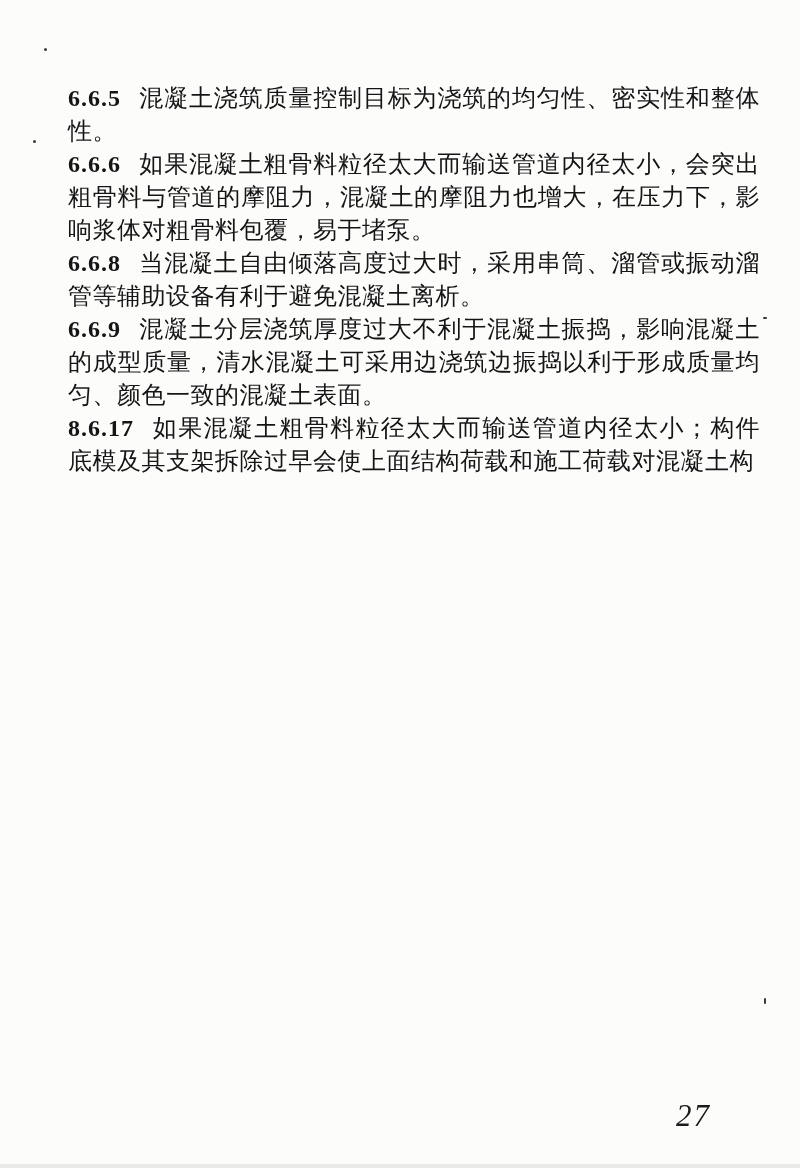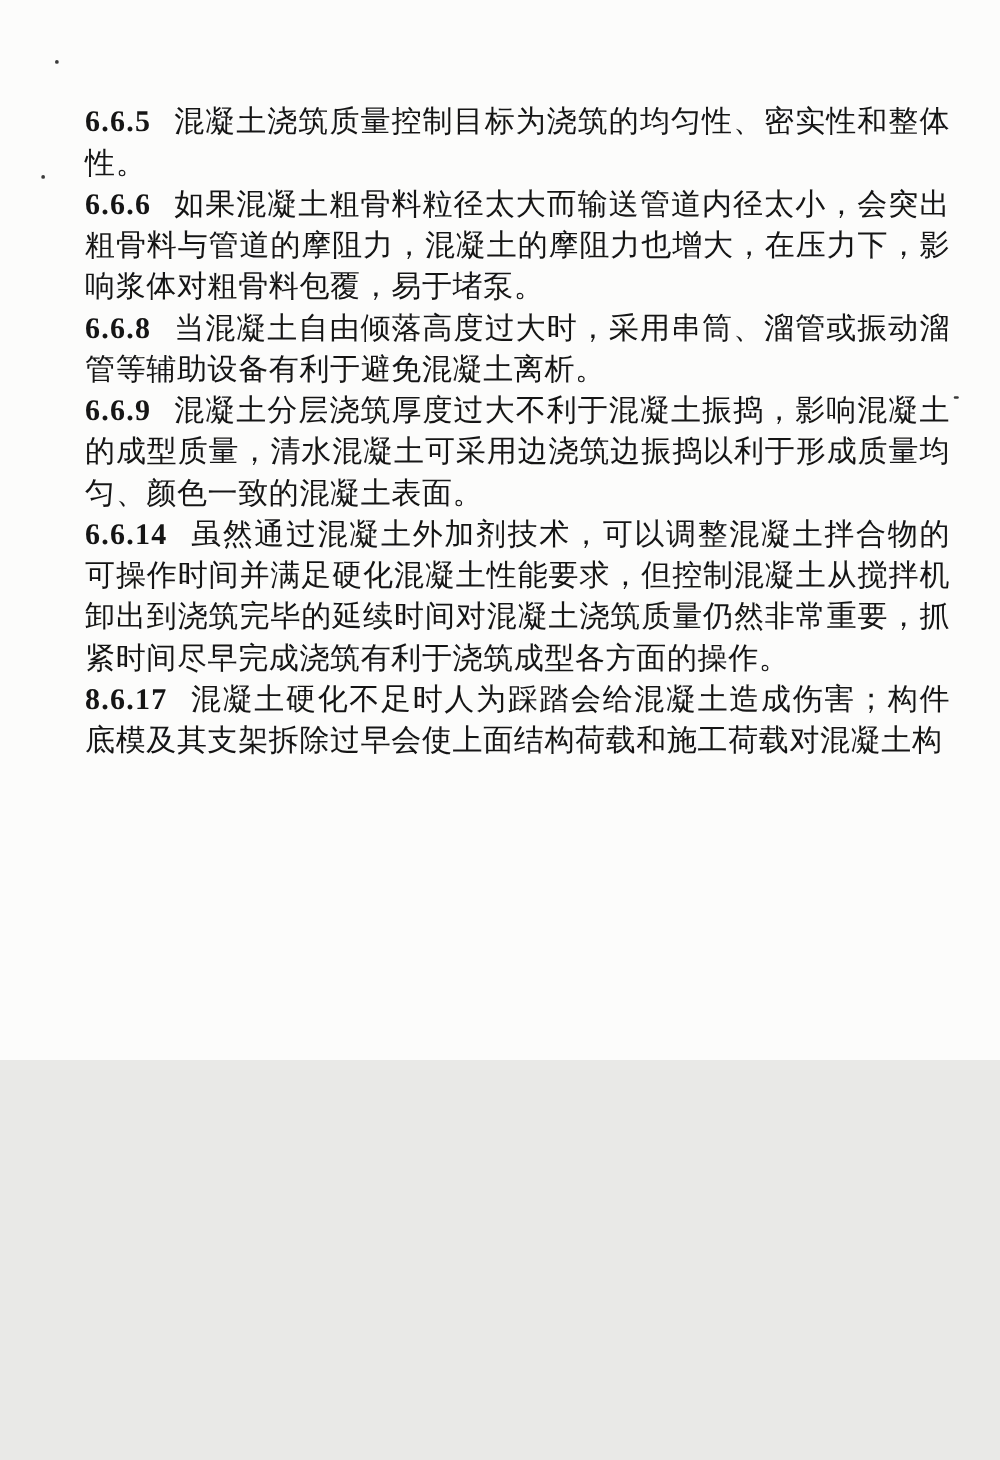--- a/index.html
+++ b/index.html
@@ -3,21 +3,21 @@
 <meta charset="utf-8">
 <style>
   html, body {
     margin: 0;
     padding: 0;
     background: #e9e9e7;
   }
   .page {
     position: relative;
     width: 800px;
-    height: 848px;
+    height: 1164px;
     margin: 0 auto;
     background: #fcfcfb;
     overflow: hidden;
     font-family: "Liberation Serif", "DejaVu Serif", serif;
     color: #151515;
   }
   .textblock {
     position: absolute;
     left: 68px;
     top: 82px;
@@ -73,23 +73,22 @@
 
     <p class="clause"><span class="num">6.6.6</span><span>如果混凝土粗骨料粒径太大而输送管道内径太小，会突出粗骨料与管道的摩阻力，混凝土的摩阻力也增大，在压力下，影响浆体对粗骨料包覆，易于堵泵。</span></p>
 
 
     <p class="clause"><span class="num">6.6.8</span><span>当混凝土自由倾落高度过大时，采用串筒、溜管或振动溜管等辅助设备有利于避免混凝土离析。</span></p>
 
     <p class="clause"><span class="num">6.6.9</span><span>混凝土分层浇筑厚度过大不利于混凝土振捣，影响混凝土的成型质量，清水混凝土可采用边浇筑边振捣以利于形成质量均匀、颜色一致的混凝土表面。</span></p>
 
 
 
-    <p class="clause"><span class="num">6.6.14</span><span>虽然通过混凝土外加剂技术，可以调整混凝土拌合物的可操作时间并满足硬化混凝土性能要求，但控制混凝土从搅拌机卸出到浇筑完毕的延续时间对混凝土浇筑质量仍然非常重要，抓紧时间尽早完成浇筑有利于浇筑成型各方面的操作。</span></p>
 
 
 
-    <p class="clause"><span class="num">8.6.17</span><span>混凝土硬化不足时人为踩踏会给混凝土造成伤害；构件底模及其支架拆除过早会使上面结构荷载和施工荷载对混凝土构</span></p>
+    <p class="clause"><span class="num">8.6.17</span><span>如果混凝土粗骨料粒径太大而输送管道内径太小；构件底模及其支架拆除过早会使上面结构荷载和施工荷载对混凝土构</span></p>
 
   </div>
 
   <div class="pageno">27</div>
 
 </div>
 
 </body></html>

